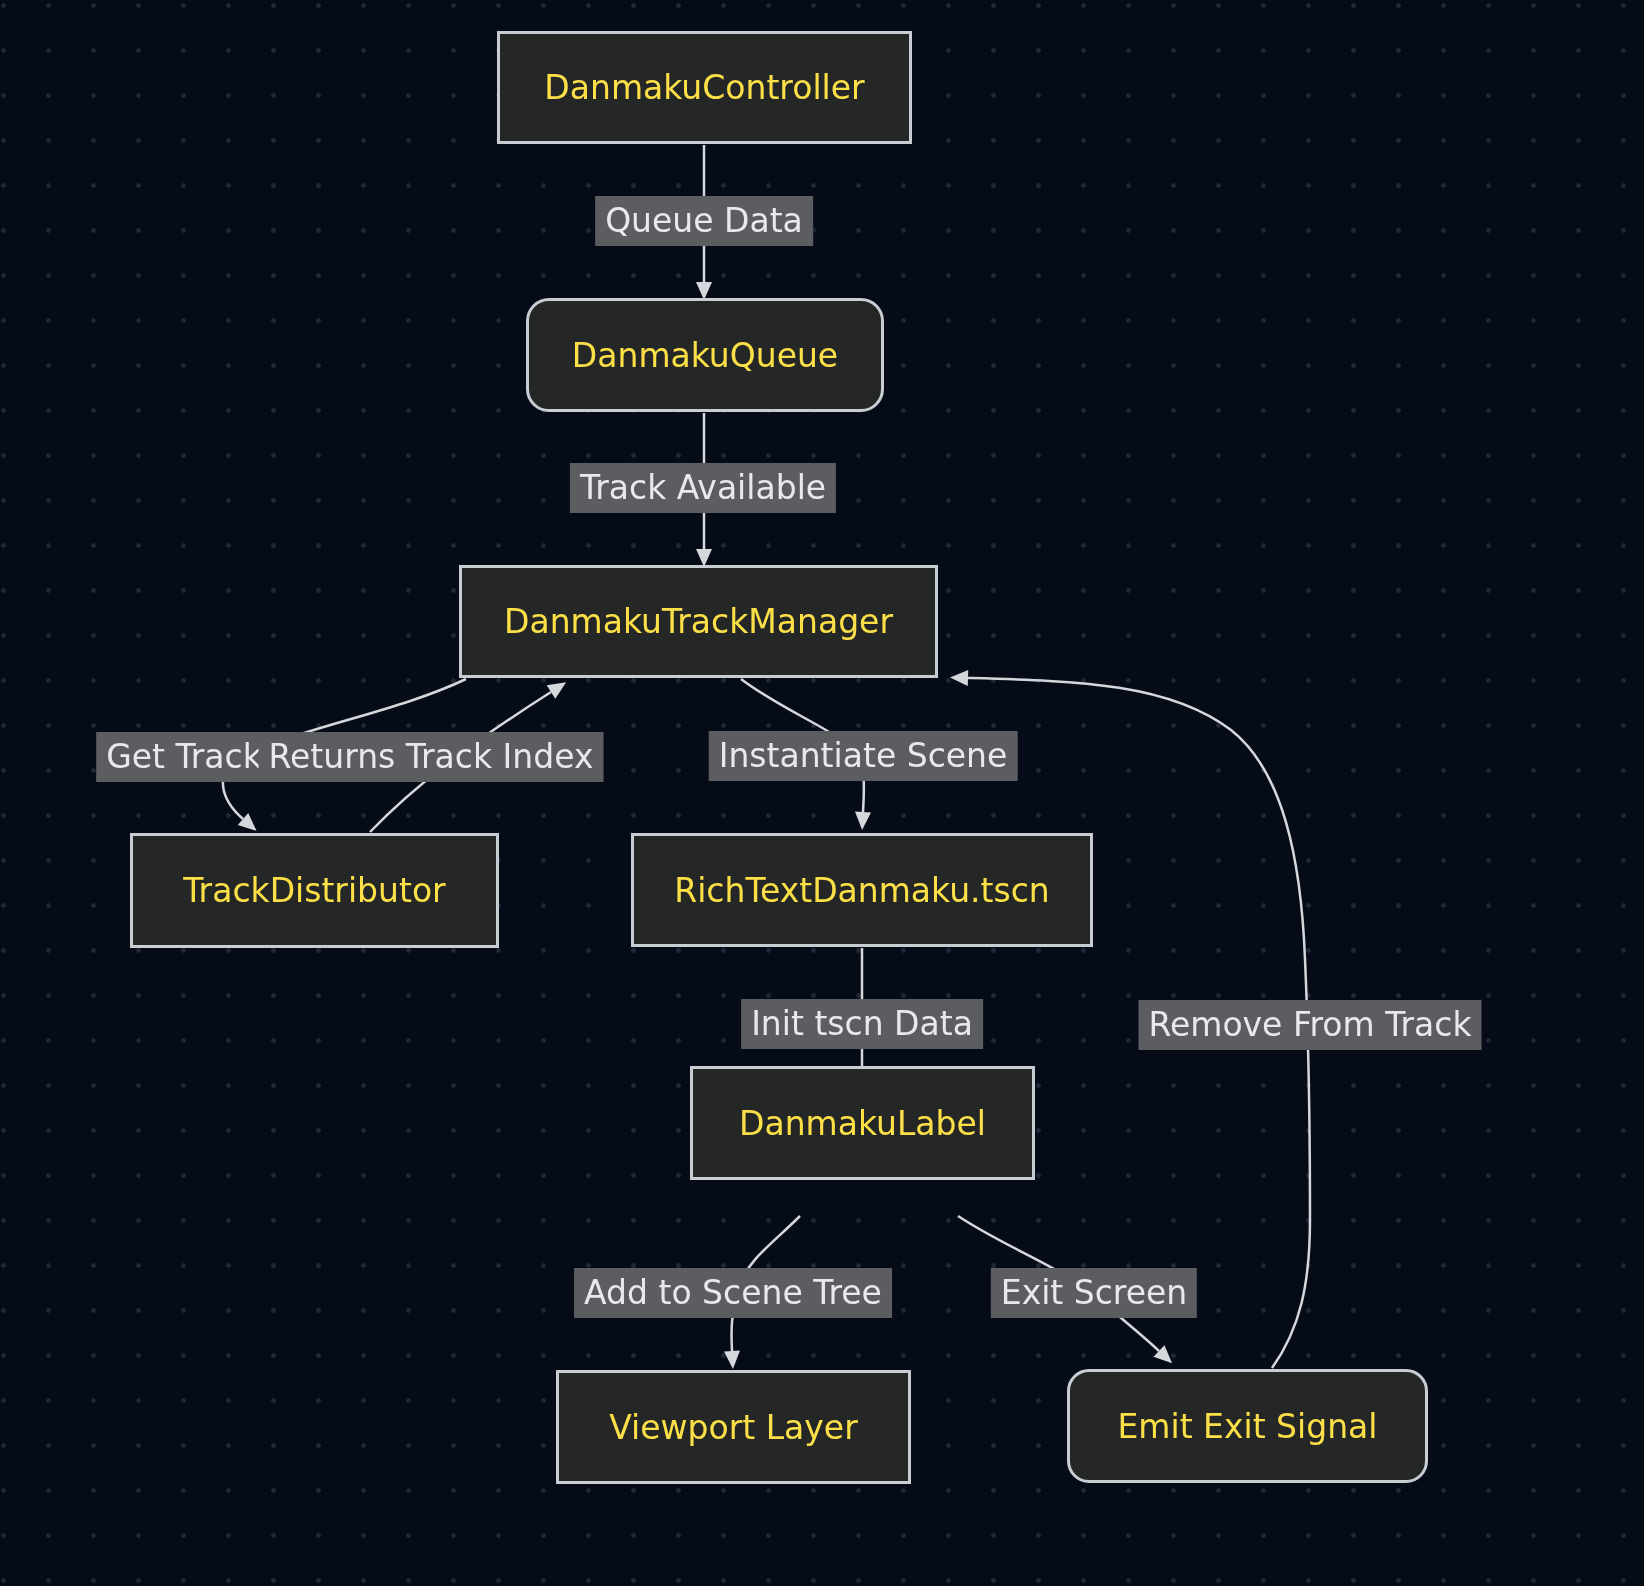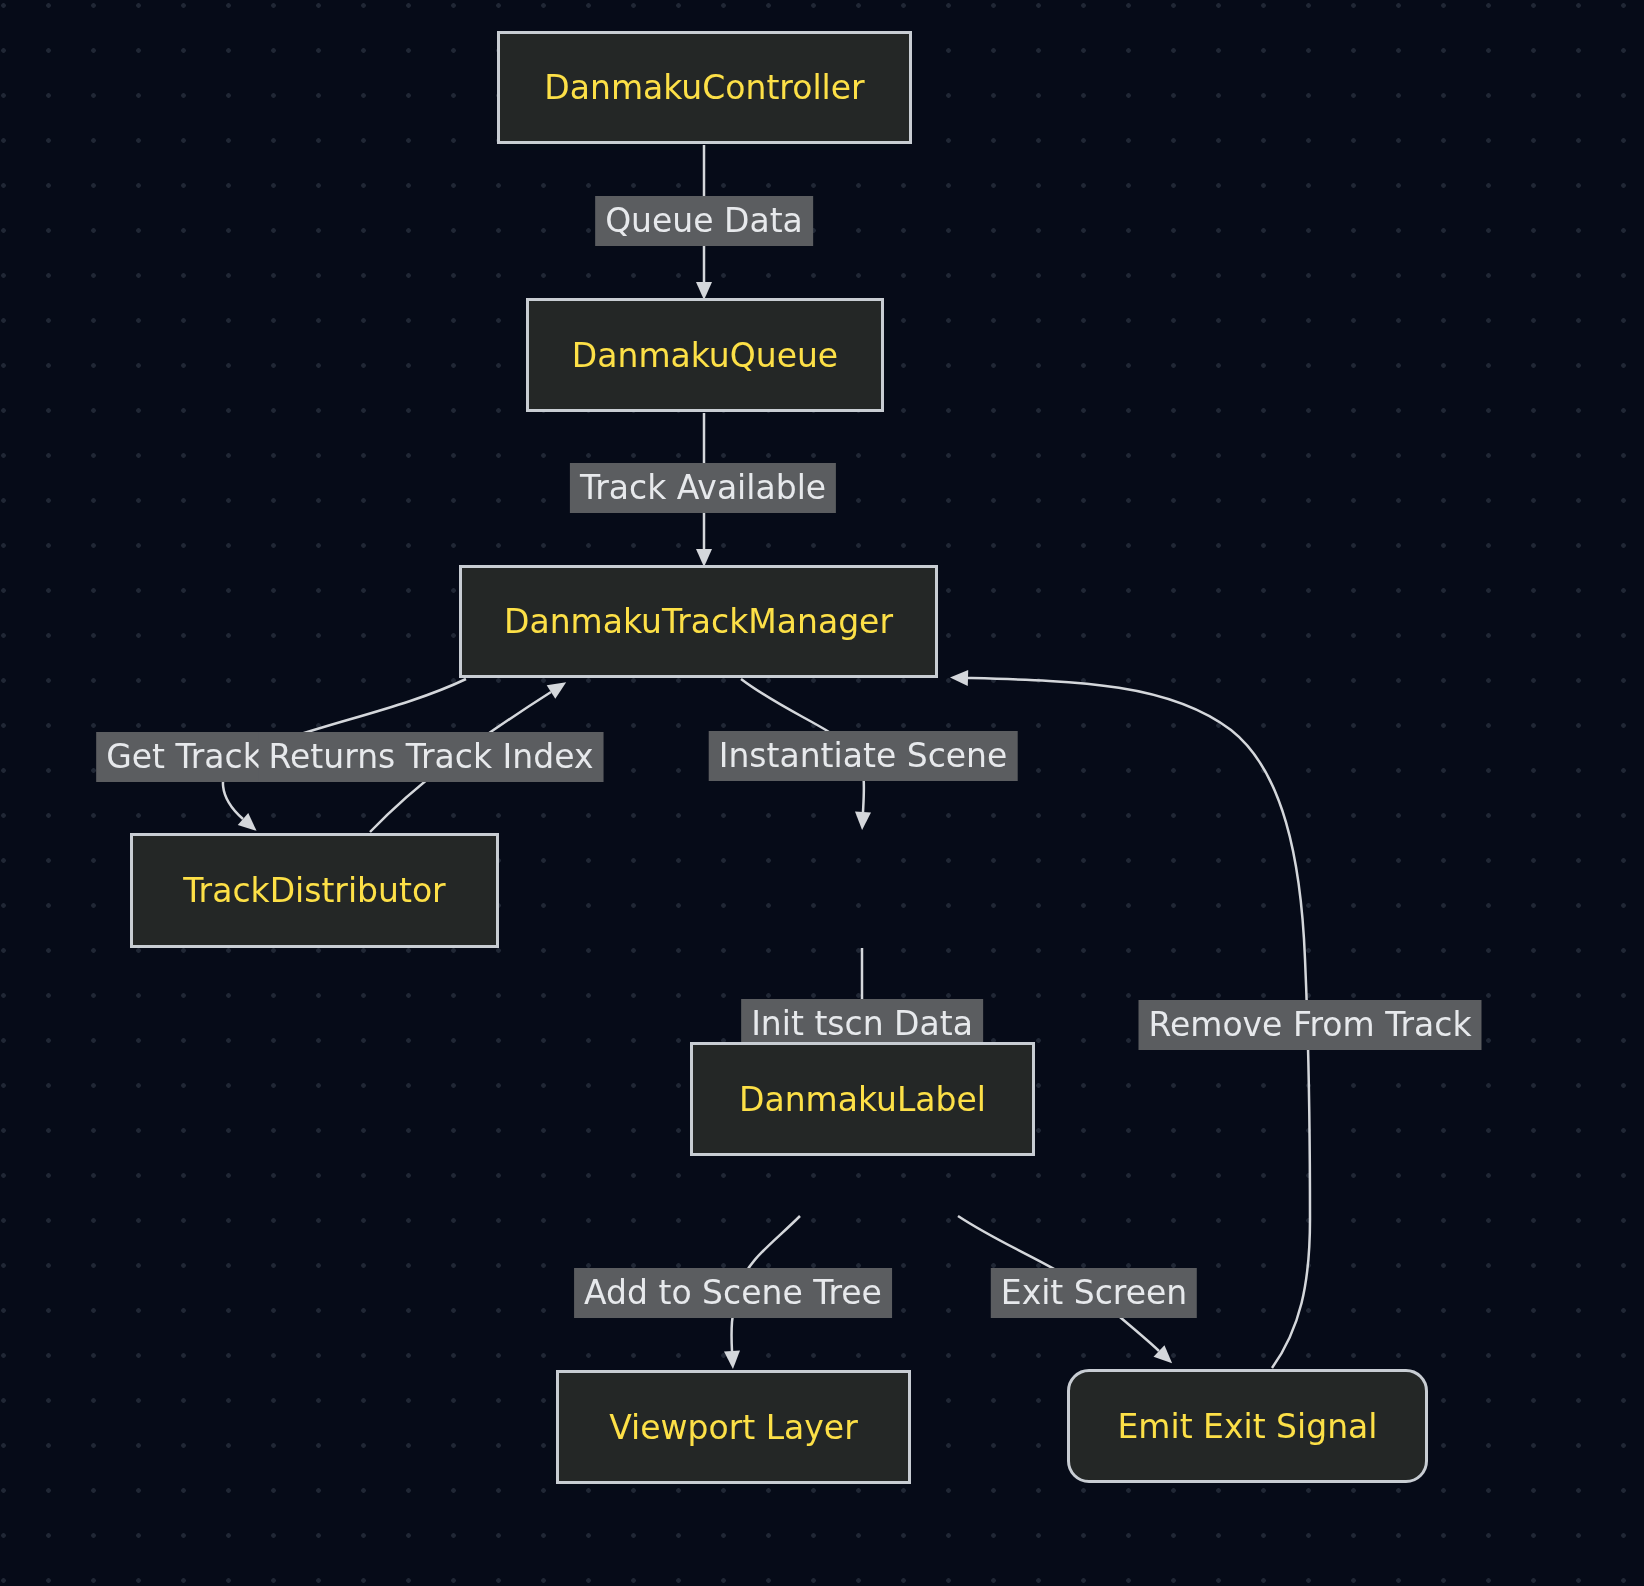--- a/index.html
+++ b/index.html
@@ -76,20 +76,21 @@
   <div class="edge-label" style="left:703px;  top:488px;">Track Available</div>
   <div class="edge-label" style="left:184px;  top:757px;">Get Track</div>
   <div class="edge-label" style="left:431px;  top:757px;">Returns Track Index</div>
   <div class="edge-label" style="left:863px;  top:756px;">Instantiate Scene</div>
   <div class="edge-label" style="left:862px;  top:1024px;">Init tscn Data</div>
   <div class="edge-label" style="left:1310px; top:1025px;">Remove From Track</div>
   <div class="edge-label" style="left:733px;  top:1293px;">Add to Scene Tree</div>
   <div class="edge-label" style="left:1094px; top:1293px;">Exit Screen</div>
 
   <div class="node" style="left:497px;  top:31px;   width:415px; height:113px;">DanmakuController</div>
-  <div class="node" style="left:526px;  top:298px;  width:358px; height:114px;">DanmakuQueue</div>
+  <div class="node" style="left:526px;  top:298px;  width:358px; height:114px;border-radius:23px;">DanmakuQueue</div>
   <div class="node" style="left:459px;  top:565px;  width:479px; height:113px;">DanmakuTrackManager</div>
   <div class="node" style="left:130px;  top:833px;  width:369px; height:115px;">TrackDistributor</div>
-  <div class="node" style="left:690px;  top:1042px; width:345px; height:114px;">DanmakuLabel</div>
+  <div class="node" style="left:631px;  top:833px;  width:462px; height:114px;">RichTextDanmaku.tscn</div>
+  <div class="node" style="left:690px;  top:1066px; width:345px; height:114px;">DanmakuLabel</div>
   <div class="node" style="left:556px;  top:1370px; width:355px; height:114px;">Viewport Layer</div>
   <div class="node" style="left:1067px; top:1369px; width:361px; height:114px;border-radius:22px;">Emit Exit Signal</div>
 
 </div>
 
 </body></html>

